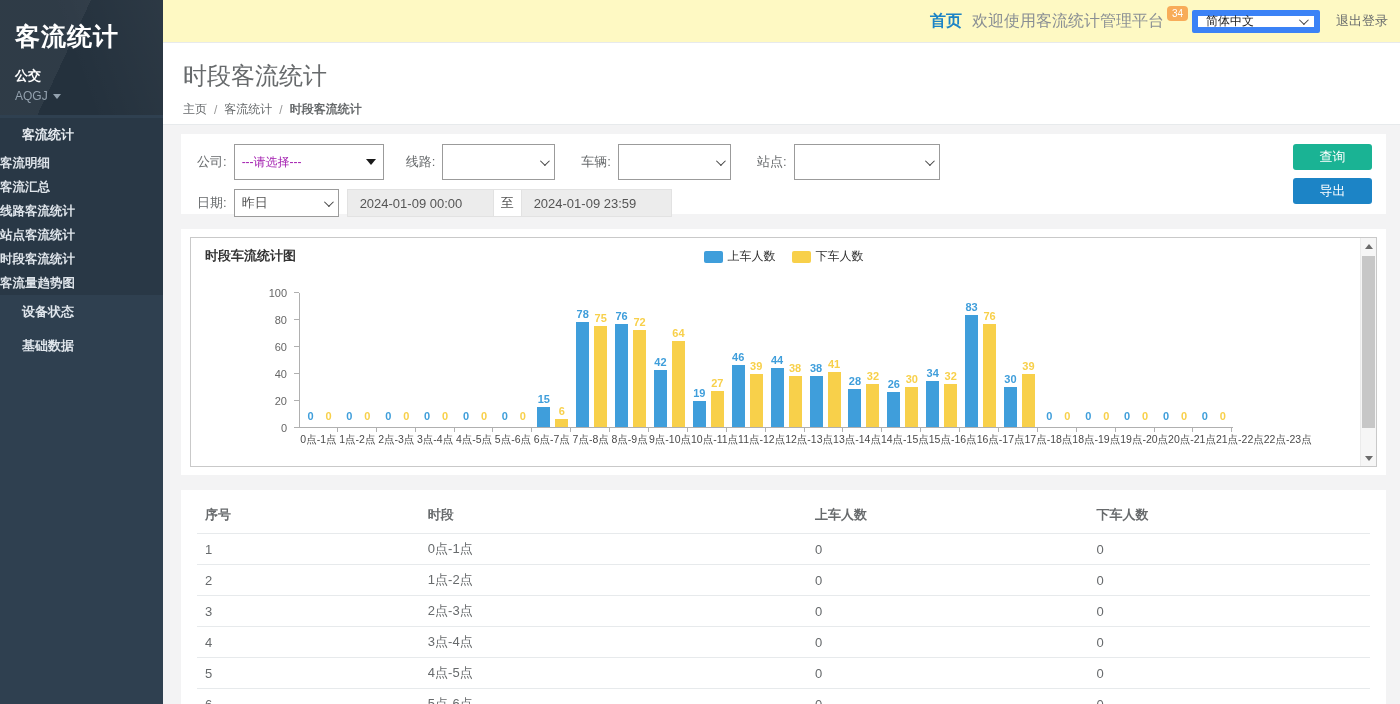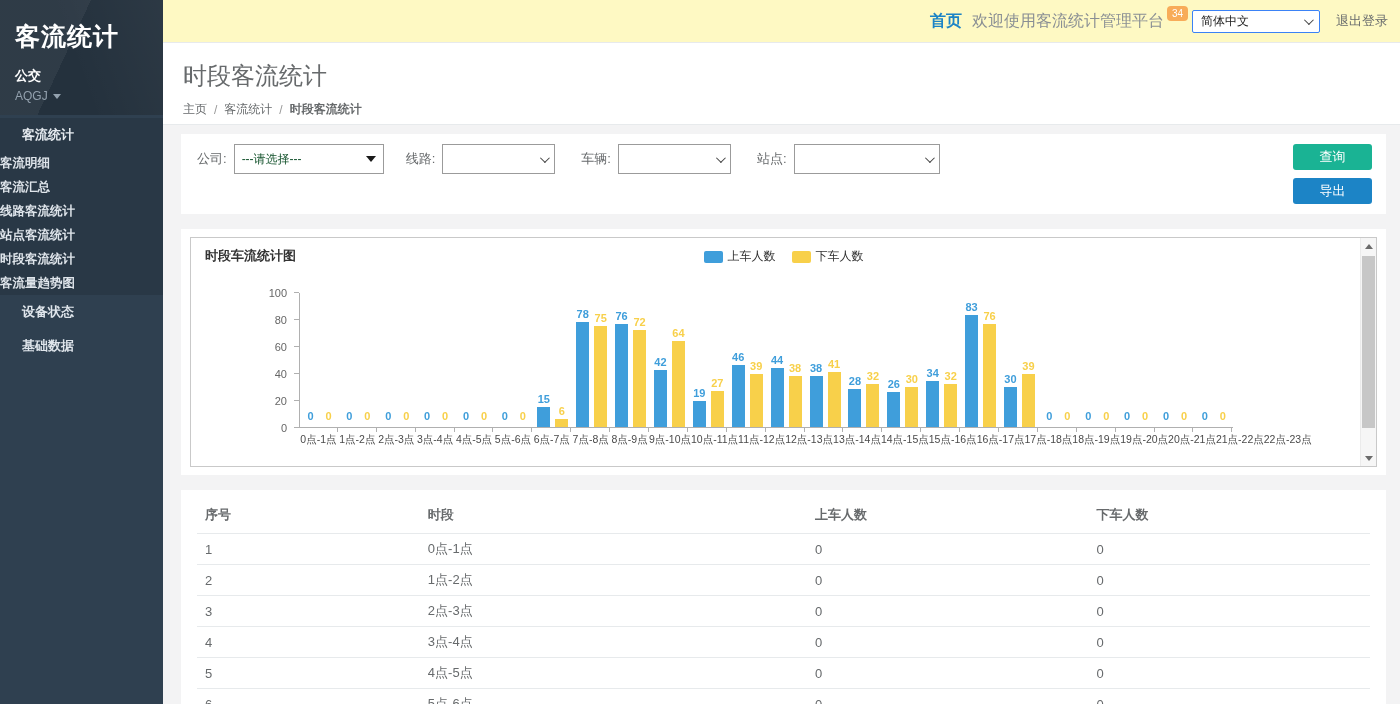--- a/index.html
+++ b/index.html
@@ -24,21 +24,21 @@
   .side-top { height:34px; line-height:34px; padding-left:22px; font-size:13px; font-weight:600; color:#dfe5eb; cursor:pointer; }
 
   
   .main { position:absolute; left:163px; top:0; width:1237px; height:704px; }
   .topbar { height:43px; background:#fef9c3; border-bottom:1px solid #e7eaec;
     display:flex; align-items:center; justify-content:flex-end; padding-right:12px; }
   .home-link { color:#1c84c6; font-size:16px; font-weight:600; margin-right:10px; cursor:pointer; }
   .welcome { color:#8a8f94; font-size:16px; }
   .badge { background:#f8ac59; color:#fff; font-size:10px; padding:2px 5px; border-radius:4px;
     transform:translateY(-8px); display:inline-block; margin:0 4px 0 3px; }
-  .selectbox { height:23px; border:1px solid #3b82f6; border-radius:2px; background:#fff;
+  .selectbox { height:23px; border:6px solid #3b82f6; border-radius:2px; background:#fff;
     display:flex; align-items:center; justify-content:space-between; padding:0 8px; cursor:pointer; }
   .lang-select { width:128px; font-size:12px; color:#222; }
   .logout { color:#676a6c; font-size:13px; margin-left:16px; cursor:pointer; }
   .chev { width:7px; height:7px; border-right:1.6px solid #444; border-bottom:1.6px solid #444;
     transform:rotate(45deg) translateY(-2px); flex:0 0 7px; }
 
   
   .page-heading { background:#fff; border-bottom:1px solid #e7eaec; padding:17px 0 13px 20px; height:82px; }
   .page-title { color:#676a6c; font-size:24px; font-weight:400; }
   .breadcrumb { margin-top:9px; font-size:12px; color:#676a6c; display:flex; gap:7px; align-items:center; }
@@ -48,22 +48,22 @@
 
   
   .content { padding:9px 14px 0 18px; }
   .panel { background:#fff; }
 
   
   .filter-panel { position:relative; padding:10px 16px; height:80px; }
   .frow { display:flex; align-items:center; }
   .frow + .frow { margin-top:9px; }
   .flabel { font-size:13px; color:#676a6c; margin-right:7px; }
-  .fsel { height:30px; border:1px solid #9b9b9b; background:#fff; display:flex; align-items:center;
-    justify-content:space-between; padding:0 7px; font-size:12px; color:#14532d; cursor:pointer; }
+  .fsel { height:36px; border:1px solid #9b9b9b; background:#fff; display:flex; align-items:center;
+    justify-content:space-between; padding:0 7px; font-size:12px; color:#a21caf; cursor:pointer; }
   .sel-company { width:150px; margin-right:22px; }
   .sel-line { width:113px; margin-right:26px; }
   .sel-vehicle { width:113px; margin-right:26px; }
   .sel-station { width:146px; }
   .tri-black { width:0; height:0; border-left:5px solid transparent; border-right:5px solid transparent; border-top:6px solid #1a1a1a; }
   .sel-date { width:105px; height:28px; margin-right:8px; font-size:13px; color:#555; }
   .date-group { display:flex; align-items:stretch; height:28px; }
   .date-input { background:#ececec; border:1px solid #e2e2e2; color:#555; font-size:13px;
     display:flex; align-items:center; padding:0 12px; }
   .date-from { width:147px; }
@@ -181,20 +181,32 @@
         </div>
         <span class="flabel">车辆:</span>
         <div class="fsel sel-vehicle">
           <span></span>
           <span class="chev"></span>
         </div>
         <span class="flabel">站点:</span>
         <div class="fsel sel-station">
           <span></span>
           <span class="chev"></span>
+        </div>
+      </div>
+      <div class="frow">
+        <span class="flabel">日期:</span>
+        <div class="fsel sel-date">
+          <span>昨日</span>
+          <span class="chev"></span>
+        </div>
+        <div class="date-group">
+          <div class="date-input date-from">2024-01-09 00:00</div>
+          <div class="date-sep">至</div>
+          <div class="date-input date-to">2024-01-09 23:59</div>
         </div>
       </div>
       <button class="btn btn-query">查询</button>
       <button class="btn btn-export">导出</button>
     </div>
 
     <div class="panel chart-panel">
       <div class="chart-box">
         <div class="chart-title">时段车流统计图</div>
         <div class="legend" id="legend">

